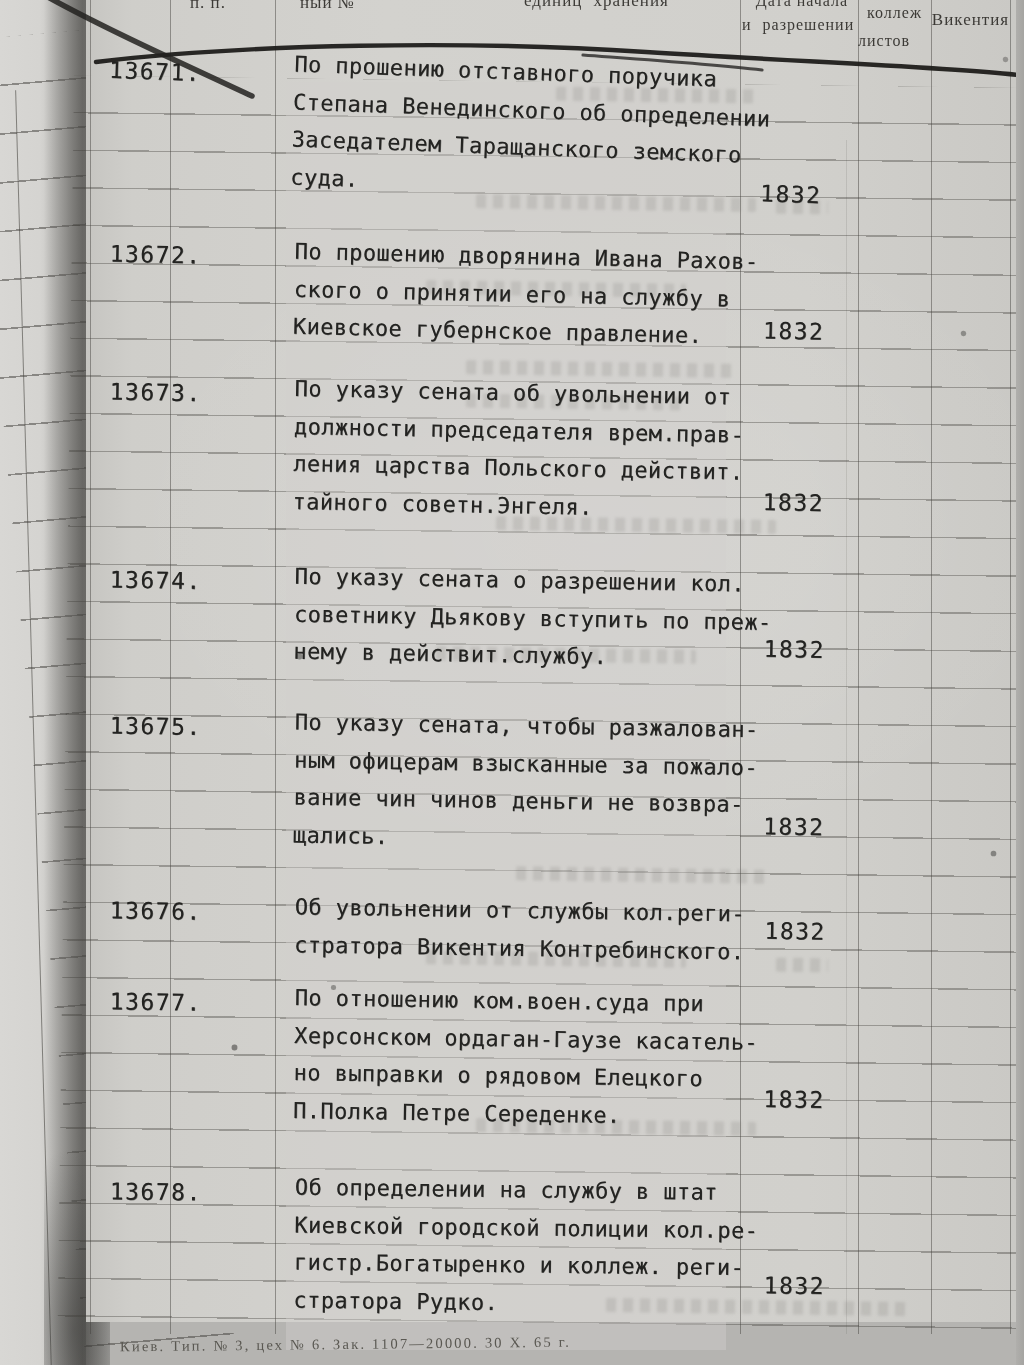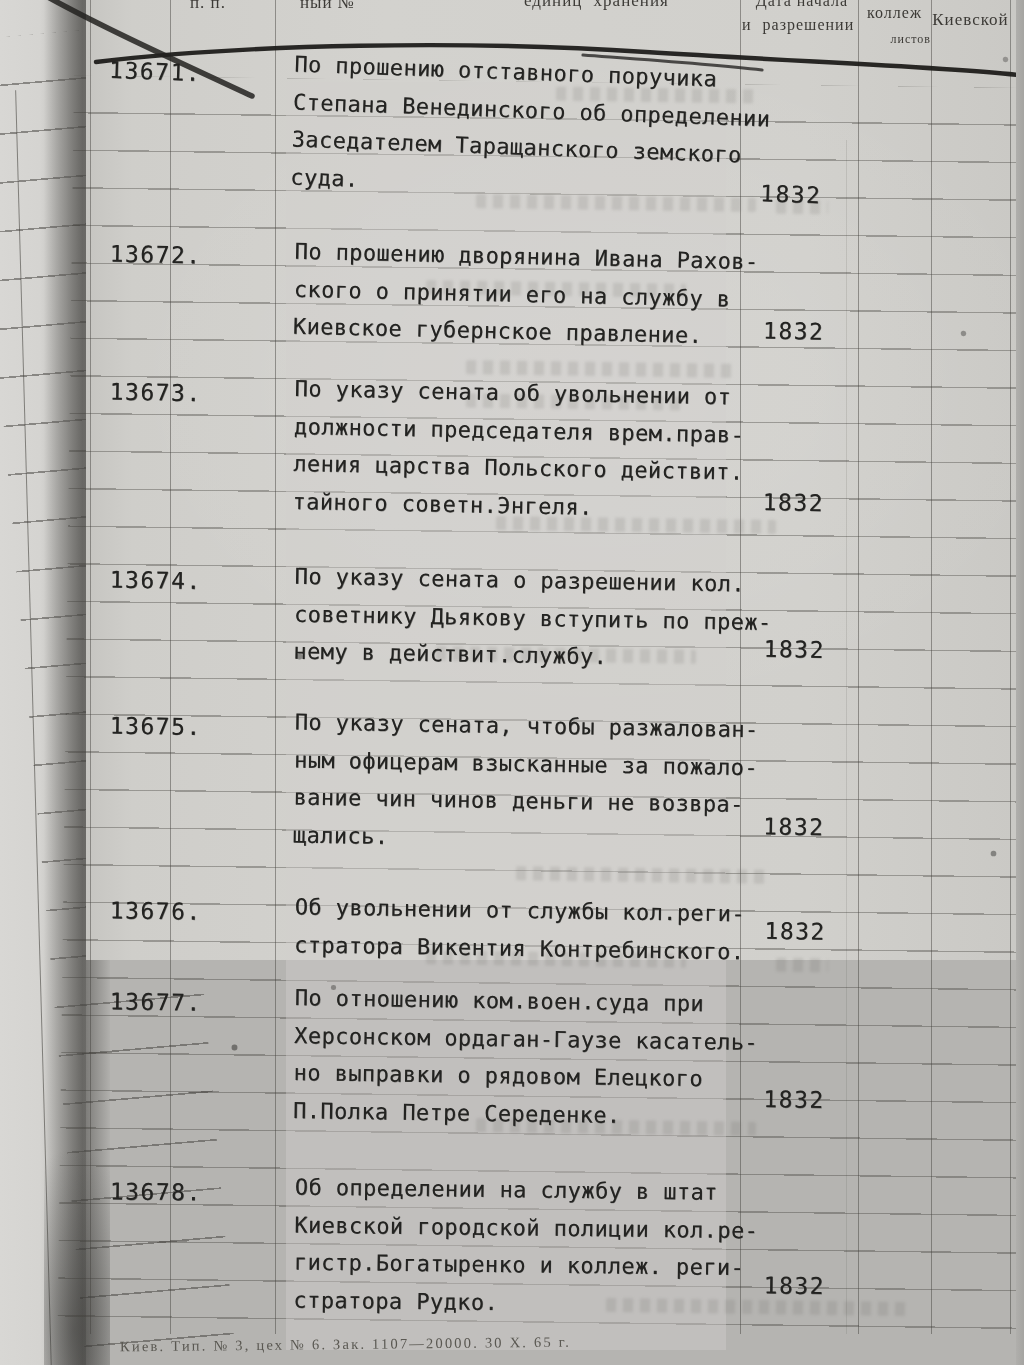--- a/index.html
+++ b/index.html
@@ -24,21 +24,21 @@
   }
   
   .gutter{
     position:absolute;left:44px;top:0;width:66px;height:1365px;
     background:
       radial-gradient(120px 260px at 30px 1330px, rgba(40,40,38,.40), rgba(40,40,38,0) 70%),
       linear-gradient(90deg, rgba(110,109,106,0) 0, rgba(92,91,88,.50) 38%, rgba(66,65,62,.55) 58%, rgba(150,149,146,.12) 100%);
   }
   
   .page{
-    position:absolute;left:86px;top:0;width:930px;height:960px;
+    position:absolute;left:86px;top:0;width:930px;height:1322px;
     background:
       radial-gradient(700px 500px at 55% 40%, rgba(255,255,255,.10), rgba(255,255,255,0) 70%),
       linear-gradient(90deg,#c6c5c1 0,#cfceca 46px,#d3d2ce 300px,#d1d0cc 720px,#cac9c5 100%);
   }
   .page-right-edge{
     position:absolute;left:1016px;top:0;width:8px;height:1365px;
     background:linear-gradient(90deg,#b0afac,#a5a4a1);
   }
   
   .ruled{
@@ -58,21 +58,21 @@
     position:absolute;color:#3c3a36;
     font-family:"Liberation Serif","DejaVu Serif",serif;
     font-size:17px;letter-spacing:1px;white-space:nowrap;
   }
   .h-pp{left:104px;top:-7px;}
   .h-old{left:214px;top:-7px;}
   .h-title{left:438px;top:-9px;word-spacing:6px;}
   .h-date1{left:660px;top:-8px;width:112px;text-align:center;font-size:16px;}
   .h-date2{left:656px;top:16px;width:112px;text-align:center;font-size:16px;word-spacing:6px;}
   .h-sheets1{left:772px;top:4px;width:73px;text-align:center;font-size:16px;}
-  .h-sheets2{left:772px;top:32px;width:73px;text-align:right;font-size:12px;}
+  .h-sheets2{left:772px;top:32px;width:73px;text-align:left;font-size:16px;}
   .h-notes{left:845px;top:10px;width:79px;text-align:center;}
   
   .page-svg{position:absolute;left:0;top:0;}
   .corner-svg{position:absolute;left:0;top:0;}
   
   .entry{position:absolute;left:0;width:930px;transform-origin:left top;color:#232321;}
   .num{
     position:absolute;left:24px;top:6px;font-size:23px;letter-spacing:1.5px;
     text-shadow:.4px .4px 0 rgba(25,25,23,.55);
   }
@@ -142,21 +142,21 @@
     <div class="vline" style="left:845px"></div>
     <div class="vline" style="left:924px"></div>
 
     <div class="hdr h-pp">п. п.</div>
     <div class="hdr h-old">ный №</div>
     <div class="hdr h-title">единиц хранения</div>
     <div class="hdr h-date1">Дата начала</div>
     <div class="hdr h-date2">и разрешении</div>
     <div class="hdr h-sheets1">коллеж</div>
     <div class="hdr h-sheets2">листов</div>
-    <div class="hdr h-notes">Киевской</div>
+    <div class="hdr h-notes">Викентия</div>
 
     <svg class="page-svg" width="930" height="260" viewBox="0 0 930 260">
       <path d="M10,62 C160,44 380,40 560,52 C720,62 862,67 932,75" fill="none" stroke="#1b1a18" stroke-width="4.4" stroke-linecap="round" opacity="0.93"></path>
       <path d="M497,55 C565,60 625,64 676,70" fill="none" stroke="#1b1a18" stroke-width="3.2" stroke-linecap="round" opacity="0.75"></path>
     </svg>
 
     <div class="ghost" style="left:470px;top:88px;width:200px"></div>
     <div class="ghost" style="left:390px;top:196px;width:280px"></div>
     <div class="ghost" style="left:690px;top:200px;width:52px"></div>
     <div class="ghost" style="left:340px;top:282px;width:260px"></div>

